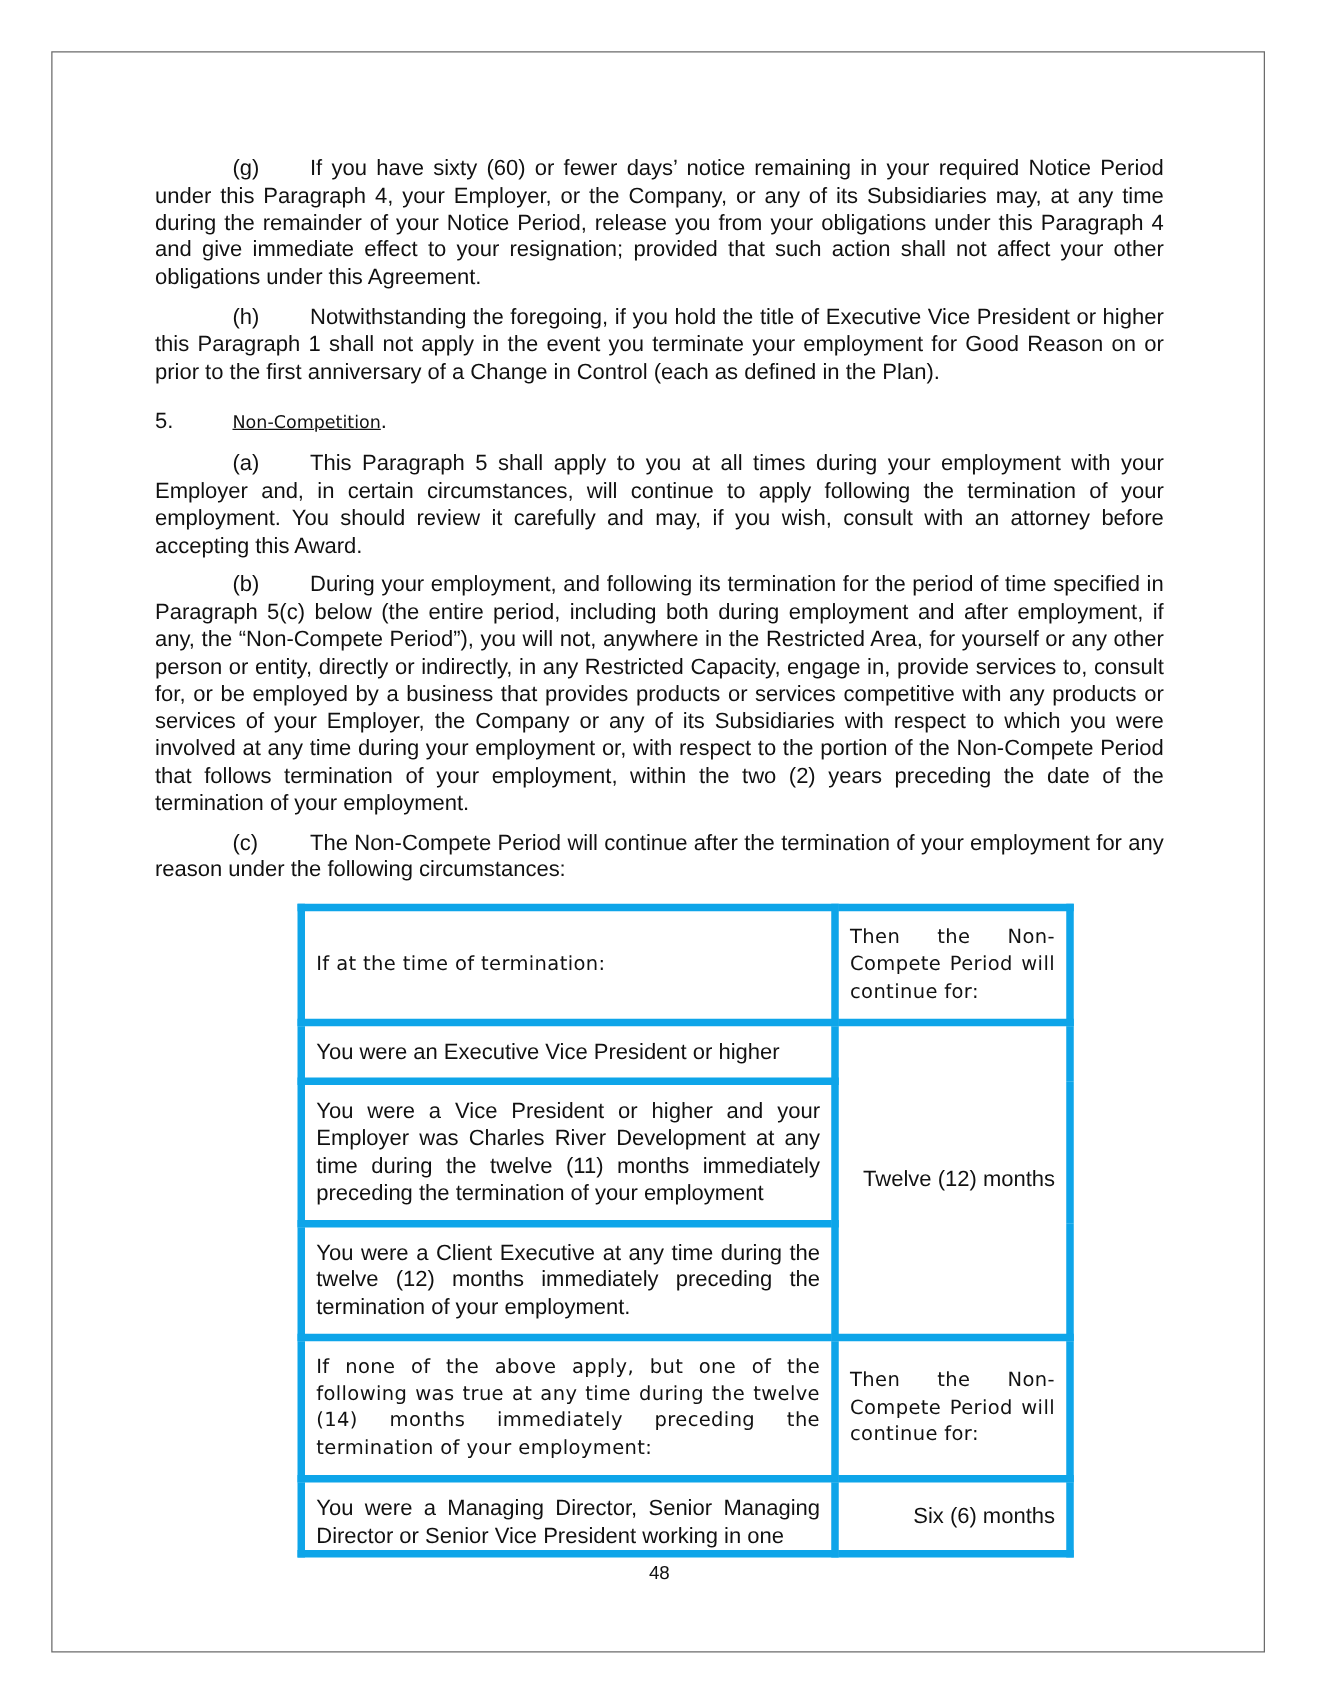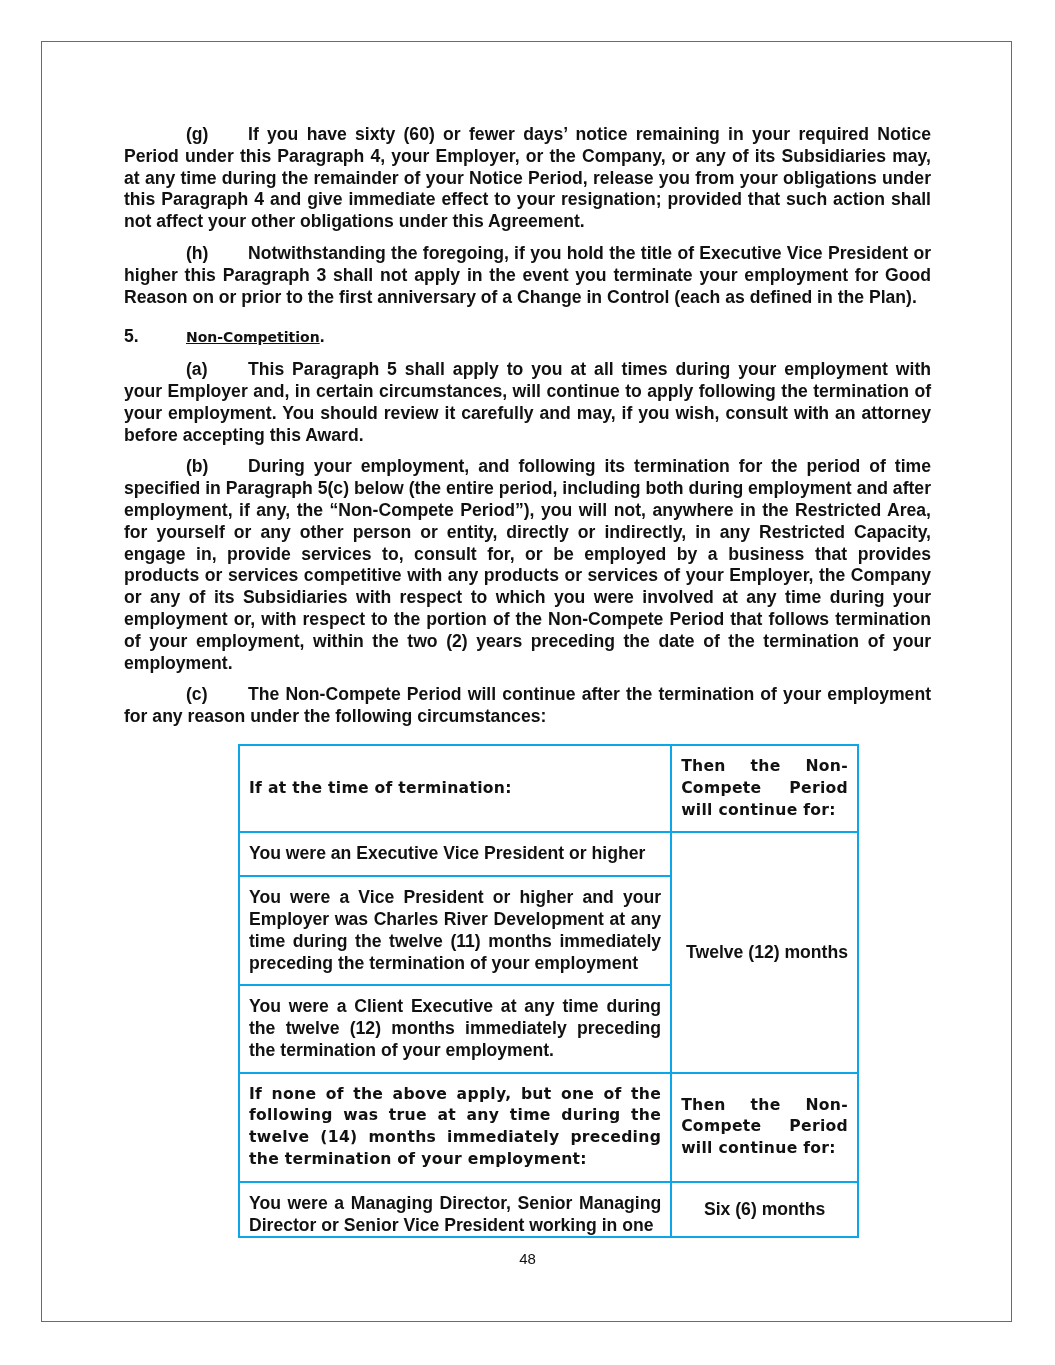--- a/index.html
+++ b/index.html
@@ -3,50 +3,50 @@
 <meta charset="utf-8">
 <style>
   html, body { margin: 0; padding: 0; background: #ffffff; }
   body { width: 1055px; height: 1365px; position: relative; overflow: hidden; }
   .page-frame {
     position: absolute; left: 41px; top: 41px; width: 971px; height: 1281px;
     border: 1px solid #6b6b6b; box-sizing: border-box; background: #fff;
   }
   .content {
     position: absolute; left: 124px; top: 124px; width: 807px;
-    font-family: "Liberation Sans", sans-serif; font-size: 17.6px; line-height: 21.8px; color: #111; font-weight: bold;
+    font-family: "Liberation Sans", sans-serif; font-size: 17.6px; line-height: 21.8px; color: #111;
   }
   .para { text-align: justify; margin: 0 0 10px 0; text-indent: 62px; }
   .para .label { display: inline-block; width: 62px; text-indent: 0; }
   .section-heading { margin: 18px 0 10px 0; }
   .section-heading .num { display: inline-block; width: 62px; }
   .section-heading .title { text-decoration: underline; font-family: "DejaVu Sans", sans-serif; font-size: 14px; }
   table.nc-table {
     border-collapse: collapse; margin-left: 114px; width: 621px; margin-top: 10px;
     font-family: "Liberation Sans", sans-serif; font-size: 17.6px; line-height: 21.8px;
   }
-  table.nc-table td { border: 2px solid #0ea5e9; vertical-align: middle; padding: 10px 9px; text-align: justify; }
+  table.nc-table td { border: 6px solid #0ea5e9; vertical-align: middle; padding: 10px 9px; text-align: justify; }
   table.nc-table td.col1 { width: 416px; }
   table.nc-table td.col2 { width: 168px; }
   .dejavu { font-family: "DejaVu Sans", sans-serif; font-size: 15.6px; letter-spacing: 0.3px; }
   .page-number {
     position: absolute; left: 0; width: 1055px; top: 1250px; text-align: center;
     font-family: "Liberation Sans", sans-serif; font-size: 15px; color: #111;
   }
 </style>
 </head>
 <body>
 
 <div class="page-frame"></div>
 
 <div class="content">
 
   <p class="para"><span class="label">(g)</span><span>If you have sixty (60) or fewer days’ notice remaining in your required Notice Period under this Paragraph 4, your Employer, or the Company, or any of its Subsidiaries may, at any time during the remainder of your Notice Period, release you from your obligations under this Paragraph 4 and give immediate effect to your resignation; provided that such action shall not affect your other obligations under this Agreement.</span></p>
 
-  <p class="para"><span class="label">(h)</span><span>Notwithstanding the foregoing, if you hold the title of Executive Vice President or higher this Paragraph 3 shall not apply in the event you terminate your employment for Good Reason on or prior to the first anniversary of a Change in Control (each as defined in the Plan).</span></p>
+  <p class="para"><span class="label">(h)</span><span>Notwithstanding the foregoing, if you hold the title of Executive Vice President or higher this Paragraph 1 shall not apply in the event you terminate your employment for Good Reason on or prior to the first anniversary of a Change in Control (each as defined in the Plan).</span></p>
 
   <div class="section-heading"><span class="num">5.</span><span class="title">Non-Competition</span><span>.</span></div>
 
   <p class="para"><span class="label">(a)</span><span>This Paragraph 5 shall apply to you at all times during your employment with your Employer and, in certain circumstances, will continue to apply following the termination of your employment. You should review it carefully and may, if you wish, consult with an attorney before accepting this Award.</span></p>
 
   <p class="para"><span class="label">(b)</span><span>During your employment, and following its termination for the period of time specified in Paragraph 5(c) below (the entire period, including both during employment and after employment, if any, the “Non-Compete Period”), you will not, anywhere in the Restricted Area, for yourself or any other person or entity, directly or indirectly, in any Restricted Capacity, engage in, provide services to, consult for, or be employed by a business that provides products or services competitive with any products or services of your Employer, the Company or any of its Subsidiaries with respect to which you were involved at any time during your employment or, with respect to the portion of the Non-Compete Period that follows termination of your employment, within the two (2) years preceding the date of the termination of your employment.</span></p>
 
   <p class="para" style="margin-bottom:16px"><span class="label">(c)</span><span>The Non-Compete Period will continue after the termination of your employment for any reason under the following circumstances:</span></p>
 
   <table class="nc-table">
@@ -64,19 +64,19 @@
     </tr>
     <tr>
       <td class="col1">You were a Client Executive at any time during the twelve (12) months immediately preceding the termination of your employment.</td>
     </tr>
     <tr>
       <td class="col1 dejavu">If none of the above apply, but one of the following was true at any time during the twelve (14) months immediately preceding the termination of your employment:</td>
       <td class="col2 dejavu">Then the Non-Compete Period will continue for:</td>
     </tr>
     <tr>
       <td class="col1" style="padding-bottom:0">You were a Managing Director, Senior Managing Director or Senior Vice President working in one</td>
-      <td class="col2" style="text-align:center">Six (6) months</td>
+      <td class="col2" style="text-align:right">Six (6) months</td>
     </tr>
   </tbody>
     </table>
 </div>
 
 <div class="page-number">48</div>
 
 </body></html>

